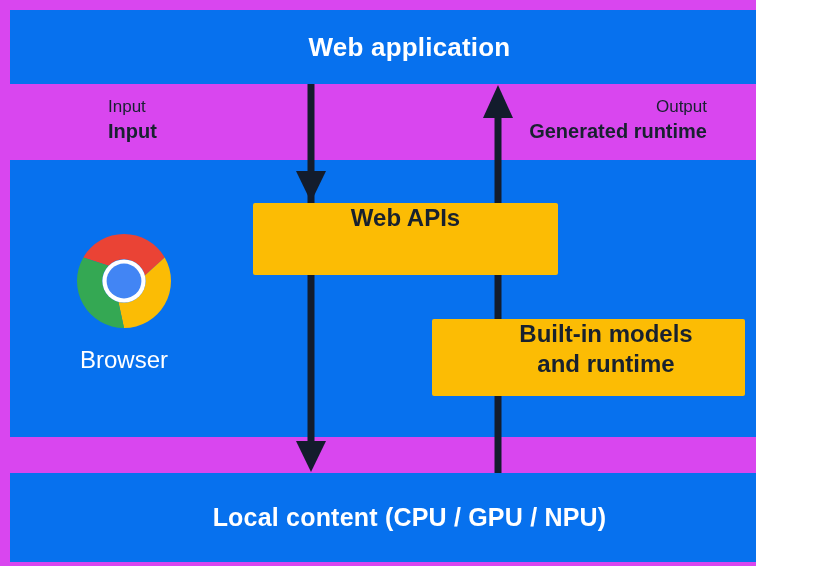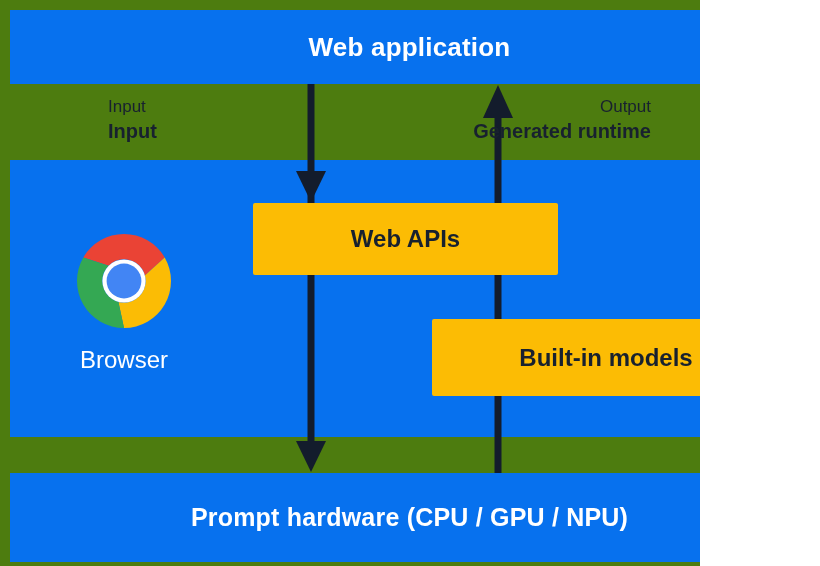--- a/index.html
+++ b/index.html
@@ -3,23 +3,23 @@
 <meta charset="utf-8">
 <style>
   html, body {
     margin: 0;
     padding: 0;
     background: #ffffff;
     font-family: "Liberation Sans", "DejaVu Sans", sans-serif;
   }
   .canvas {
     position: relative;
-    width: 700px;
+    width: 756px;
     height: 566px;
-    background: #4d7c0f;
+    background: #d946ef;
     overflow: hidden;
   }
   .layer-bar {
     position: absolute;
     left: 10px;
     width: 799px;
     background: #0771EE;
     display: flex;
     align-items: center;
     justify-content: center;
@@ -54,21 +54,21 @@
   }
 
   .yellow-box {
     position: absolute;
     background: #FCBC04;
     border-radius: 2px;
     z-index: 3;
     display: flex;
     flex-direction: column;
     align-items: center;
-    justify-content: center;
+    justify-content: flex-start;
     color: #18212F;
     font-weight: bold;
     font-size: 24px;
     line-height: 30px;
     text-align: center;
   }
   .box-web-apis { left: 253px; top: 203px; width: 305px; height: 72px; }
   .box-builtin  { left: 432px; top: 319px; width: 278px; height: 77px; padding-left: 35px; }
 
   .chrome-wrap {
@@ -122,30 +122,31 @@
       <polygon points="483,118 513,118 498,85"></polygon>
     </g>
   </svg>
 
   <div class="yellow-box box-web-apis">
     <span>Web APIs</span>
   </div>
 
   <div class="yellow-box box-builtin">
     <span>Built-in models</span>
+    <span>and runtime</span>
   </div>
 
   <div class="chrome-wrap">
     <svg viewBox="-100 -100 200 200" width="94" height="94">
       <path fill="#EA4335" d="M -86.6,-50 A 100,100 0 0 1 86.6,-50 L 44.43,-11.9 A 46,46 0 0 0 -32.53,-32.53 Z"></path>
       <path fill="#FBBC05" d="M 86.6,-50 A 100,100 0 0 1 0,100 L -11.9,44.43 A 46,46 0 0 0 44.43,-11.9 Z"></path>
       <path fill="#34A853" d="M -86.6,-50 L -32.53,-32.53 A 46,46 0 0 0 -11.9,44.43 L 0,100 A 100,100 0 0 1 -86.6,-50 Z"></path>
       <circle r="46" fill="#ffffff"></circle>
       <circle r="37" fill="#4285F4"></circle>
     </svg>
   </div>
   <div class="browser-label">Browser</div>
 
   <div class="layer-bar layer-bottom">
-    <span class="layer-label">Prompt hardware (CPU / GPU / NPU)</span>
+    <span class="layer-label">Local content (CPU / GPU / NPU)</span>
   </div>
 
 </div>
 
 </body></html>

